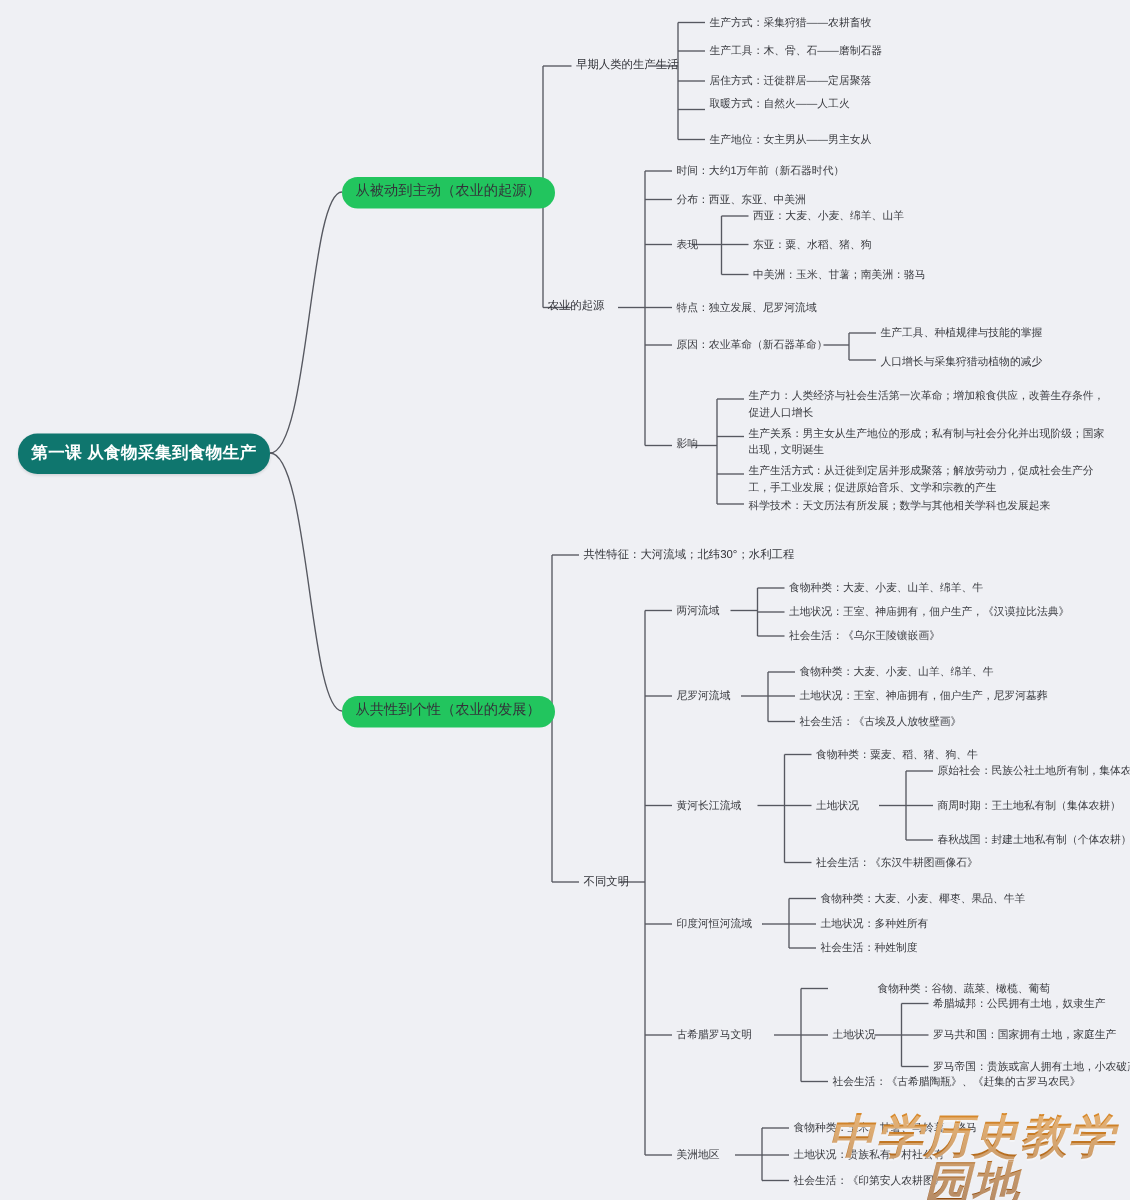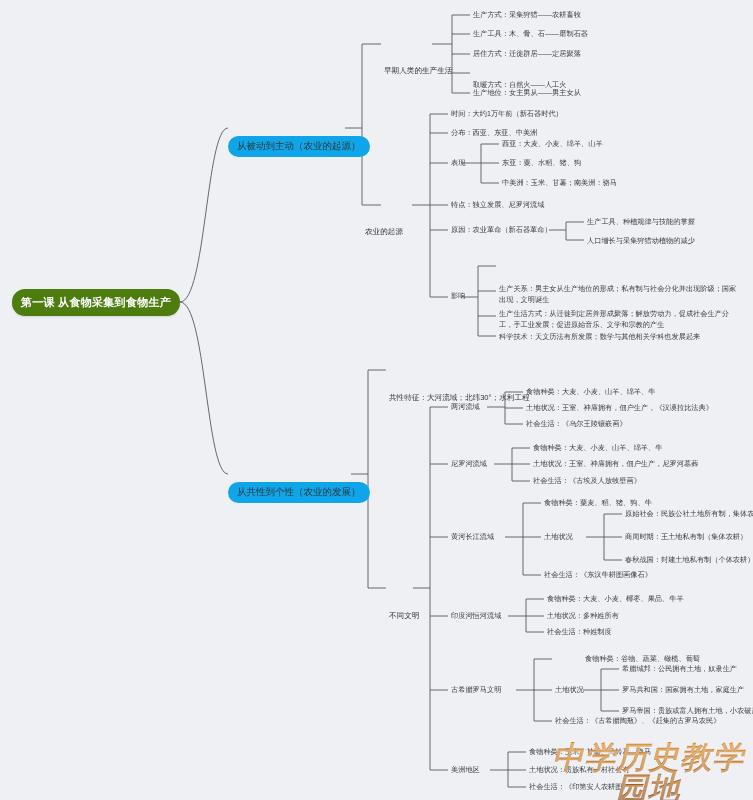--- a/index.html
+++ b/index.html
@@ -19,44 +19,43 @@
     white-space:nowrap;
     color:#2e2f33;
     line-height:1.35;
   }
 
   
   .root{
     left:12px;top:289px;
     width:168px;
     box-sizing:border-box;
-    background:#4d7c0f;
+    background:#0f766e;
     color:#ffffff;
     border-radius:13px;
     font-size:11px;
     font-weight:bold;
     text-align:center;
     padding:6px 6px;
     letter-spacing:.3px;
     box-shadow:0 1px 2px rgba(0,0,0,.12);
   }
 
   
   .lv2{
-    background:#0ea5e9;
+    background:#22c55e;
     border-radius:11px;
     font-size:9.5px;
     padding:4px 9px;
     color:#33343a;
     box-sizing:border-box;
-    margin-top:18px;
-  }
-
-  
-  .lv3{font-size:7.6px;color:#33343a;margin-top:28px;}
+  }
+
+  
+  .lv3{font-size:7.6px;color:#33343a;}
   
   .lv4{font-size:7.2px;color:#3a3b40;}
   
   .lv5{font-size:7.2px;color:#3a3b40;}
 
   .wrapnode{white-space:normal;line-height:1.5;}
 
   
   .watermark{
     position:absolute;
@@ -199,41 +198,42 @@
 
   <div class="node root">第一课 从食物采集到食物生产</div>
 
   <div class="node lv2" style="left:228px;top:118px;">从被动到主动（农业的起源）</div>
 
   <div class="node lv3" style="left:384px;top:38px;">早期人类的生产生活</div>
 
   <div class="node lv4" style="left:473px;top:10px;">生产方式：采集狩猎——农耕畜牧</div>
   <div class="node lv4" style="left:473px;top:29px;">生产工具：木、骨、石——磨制石器</div>
   <div class="node lv4" style="left:473px;top:49px;">居住方式：迁徙群居——定居聚落</div>
-  <div class="node lv4" style="left:473px;top:80px;">取暖方式：自然火——人工火</div>
+  <div class="node lv4" style="left:473px;top:64px;">取暖方式：自然火——人工火</div>
   <div class="node lv4" style="left:473px;top:88px;">生产地位：女主男从——男主女从</div>
 
   <div class="node lv3" style="left:365px;top:199px;">农业的起源</div>
 
   <div class="node lv4" style="left:451px;top:109px;">时间：大约1万年前（新石器时代）</div>
   <div class="node lv4" style="left:451px;top:128px;">分布：西亚、东亚、中美洲</div>
   <div class="node lv4" style="left:451px;top:158px;">表现</div>
 
   <div class="node lv5" style="left:502px;top:139px;">西亚：大麦、小麦、绵羊、山羊</div>
   <div class="node lv5" style="left:502px;top:158px;">东亚：粟、水稻、猪、狗</div>
   <div class="node lv5" style="left:502px;top:178px;">中美洲：玉米、甘薯；南美洲：骆马</div>
 
   <div class="node lv4" style="left:451px;top:200px;">特点：独立发展、尼罗河流域</div>
   <div class="node lv4" style="left:451px;top:225px;">原因：农业革命（新石器革命）</div>
 
   <div class="node lv5" style="left:587px;top:217px;">生产工具、种植规律与技能的掌握</div>
   <div class="node lv5" style="left:587px;top:236px;">人口增长与采集狩猎动植物的减少</div>
 
   <div class="node lv4" style="left:451px;top:292px;font-family:Liberation Serif, serif;">影响</div>
 
+  <div class="node lv5 wrapnode" style="left:499px;top:259px;width:240px;">生产力：人类经济与社会生活第一次革命；增加粮食供应，改善生存条件，促进人口增长</div>
   <div class="node lv5 wrapnode" style="left:499px;top:284px;width:240px;">生产关系：男主女从生产地位的形成；私有制与社会分化并出现阶级；国家出现，文明诞生</div>
   <div class="node lv5 wrapnode" style="left:499px;top:309px;width:240px;">生产生活方式：从迁徙到定居并形成聚落；解放劳动力，促成社会生产分工，手工业发展；促进原始音乐、文学和宗教的产生</div>
   <div class="node lv5 wrapnode" style="left:499px;top:332px;width:250px;">科学技术：天文历法有所发展；数学与其他相关学科也发展起来</div>
 
   <div class="node lv2" style="left:228px;top:464px;">从共性到个性（农业的发展）</div>
 
   <div class="node lv3" style="left:389px;top:365px;">共性特征：大河流域；北纬30°；水利工程</div>
 
   <div class="node lv3" style="left:389px;top:583px;">不同文明</div>
 

